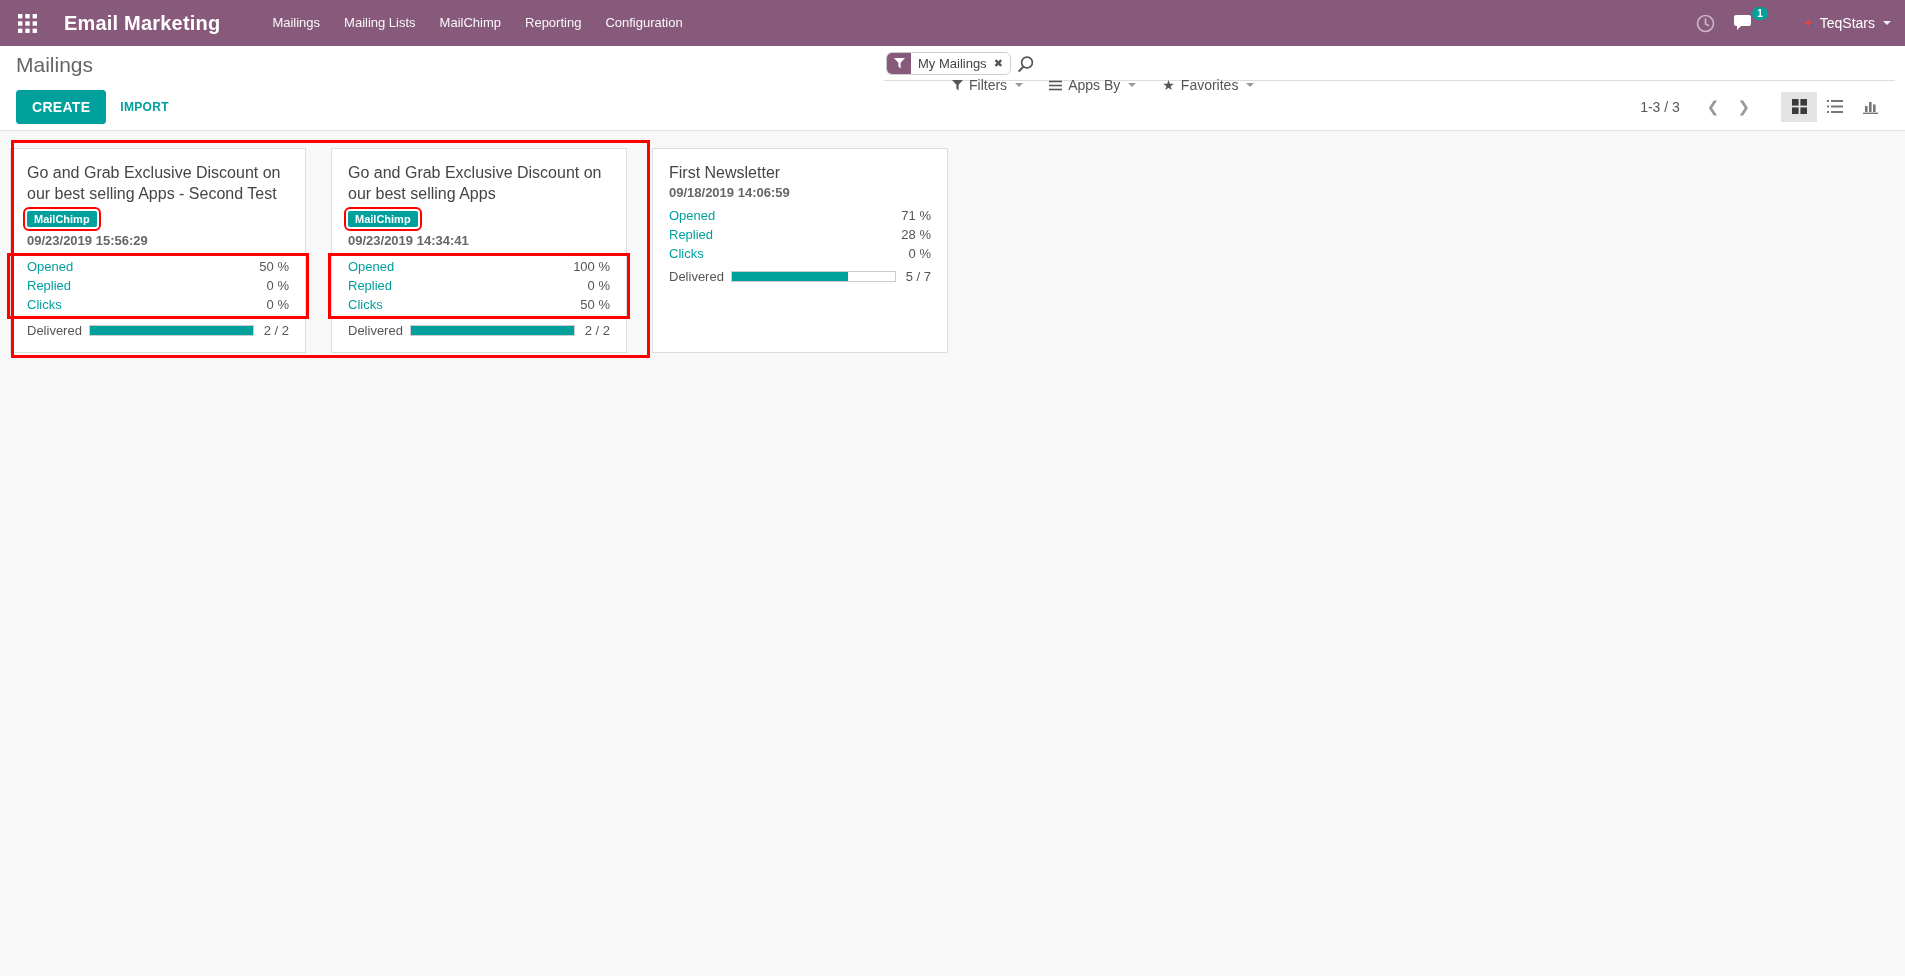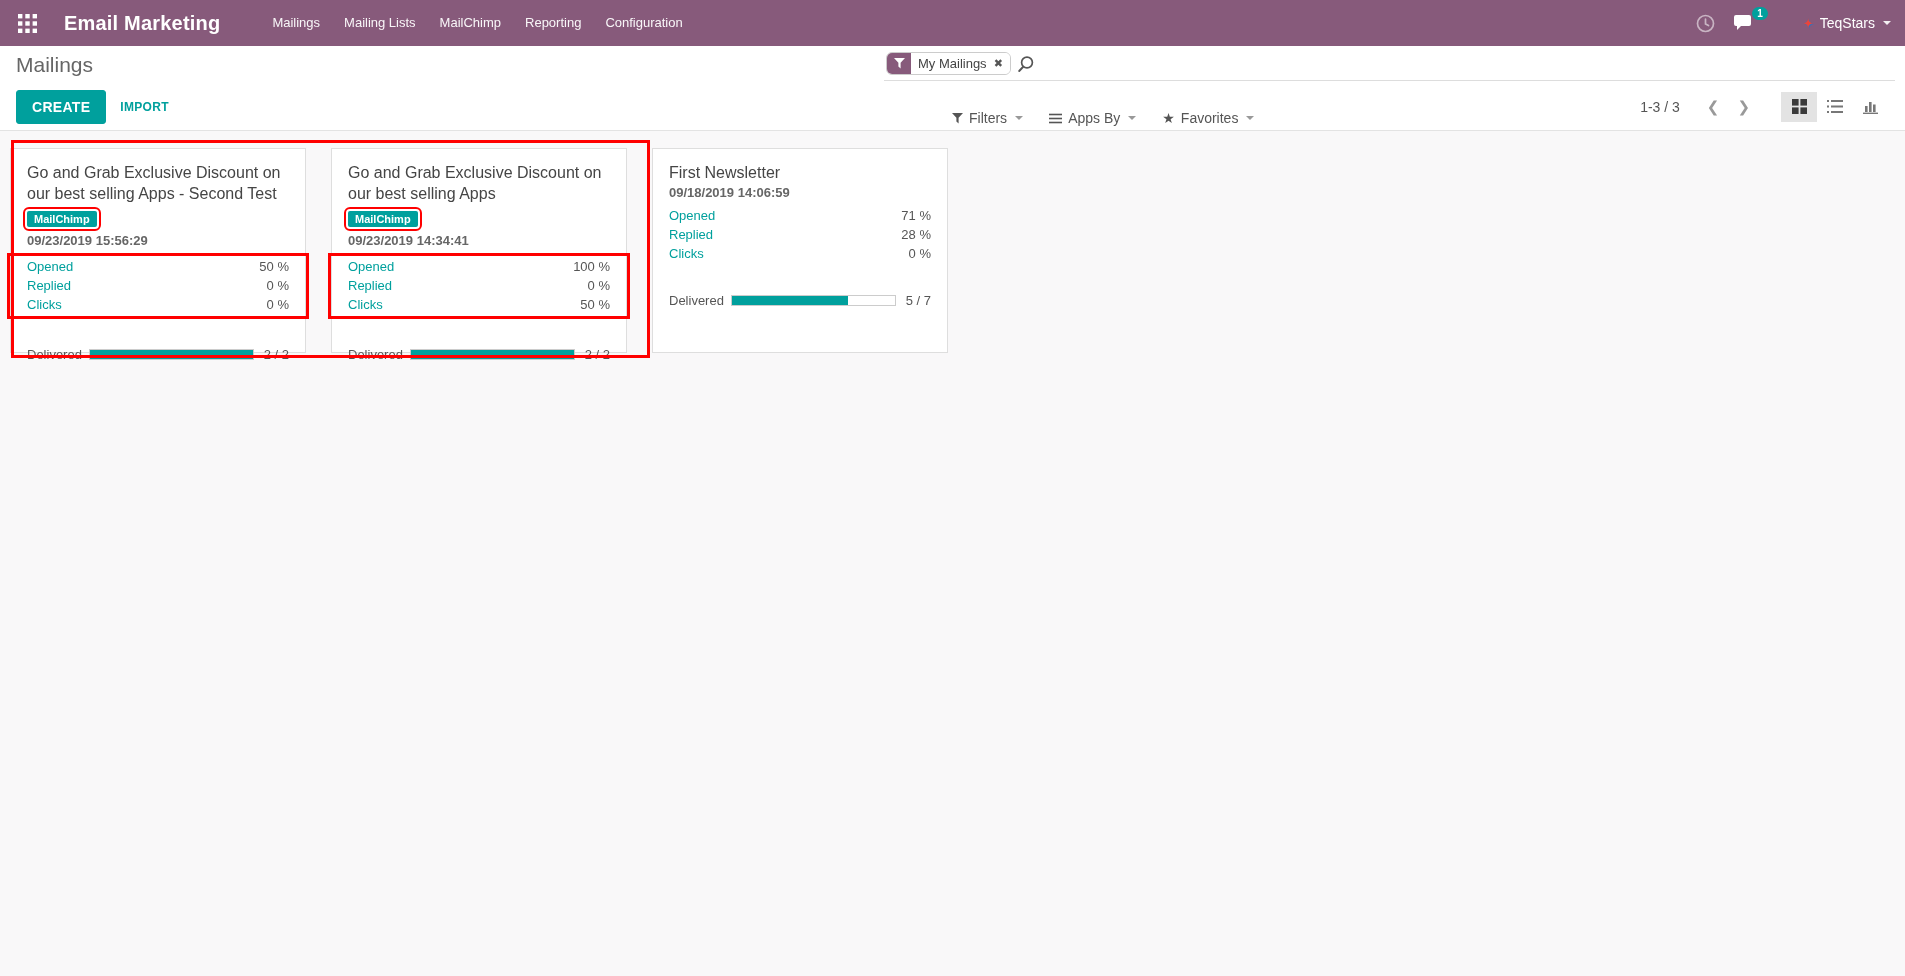--- a/index.html
+++ b/index.html
@@ -31,21 +31,21 @@
   .facet-icon { background:#875A7B; width:24px; display:flex; align-items:center; justify-content:center; }
   .facet-label { display:flex; align-items:center; gap:7px; background:#fff; padding:0 7px; font-size:13px; color:#444; }
   .facet-close { font-size:11px; color:#555; cursor:pointer; line-height:1; }
   .search-input { flex:1; border:none; outline:none; font-size:14px; color:#444; background:transparent; }
   .search-input::placeholder { color:#bbb; }
   .cp-row2 { display:flex; align-items:center; height:49px; padding:0 16px; }
   .btn-create { background:#00A09D; color:#fff; border:1px solid #00A09D; font-size:14px; font-weight:bold;
                 padding:8px 15px; border-radius:3px; cursor:pointer; letter-spacing:.3px; }
   .btn-import { background:none; border:none; color:#00A09D; font-size:12px; font-weight:bold;
                 padding:8px 14px; cursor:pointer; letter-spacing:.3px; }
-  .filter-group { position:absolute; left:952px; top:64px; display:flex; align-items:center; gap:26px; }
+  .filter-group { position:absolute; left:952px; top:31px; display:flex; align-items:center; gap:26px; }
   .dd-btn { display:flex; align-items:center; gap:6px; font-size:14px; color:#555; cursor:pointer; background:none; border:none; }
   .dd-caret { width:0; height:0; border-left:4px solid transparent; border-right:4px solid transparent;
               border-top:4px solid #999; margin-left:2px; }
   .cp-right { margin-left:auto; display:flex; align-items:center; }
   .pager-range { font-size:14px; color:#555; margin-right:18px; }
   .pager-arrow { background:none; border:none; color:#999; font-size:15px; cursor:pointer; padding:4px 9px; }
   .view-switcher { display:flex; margin-left:22px; }
   .vs-btn { width:36px; height:30px; display:flex; align-items:center; justify-content:center; cursor:pointer;
             background:transparent; border:none; }
   .vs-btn.active { background:#e3e3e3; }
@@ -59,21 +59,21 @@
   .mc-badge { display:inline-block; background:#00A09D; color:#fff; font-size:11px; font-weight:bold;
               padding:2px 7px; border-radius:2px; }
   .mc-badge.annot { outline:2px solid #FF0000; outline-offset:2px; }
   .kcard-date { font-size:13px; color:#666; padding:4px 16px 5px 16px;font-weight:bold; }
   .stats { padding:1px 0 2px 0; }
   .stats.annot { border:3px solid #FF0000; margin:0 -4px; }
   .stat-row { display:flex; justify-content:space-between; padding:1px 16px; font-size:13px; line-height:17px; }
   .stats.annot .stat-row { padding:1px 17px; }
   .stat-label { color:#00A09D; cursor:pointer; }
   .stat-value { color:#555; }
-  .delivered { display:flex; align-items:center; padding:0 16px; margin-top:28px; }
+  .delivered { display:flex; align-items:center; padding:0 16px; margin-top:4px; }
   .dl-label { font-size:13px; color:#555; width:62px; }
   .dl-track { flex:1; height:11px; background:#fff; border:1px solid #ccc; margin-right:10px; }
   .dl-fill { height:100%; background:#00A09D; }
   .dl-value { font-size:13px; color:#555; white-space:nowrap; }
   .card3-date-pad { padding-top:2px; }
 
   
   .annot-outer { position:absolute; left:11px; top:9px; width:639px; height:218px;
                  border:3px solid #FF0000; pointer-events:none; }
   svg { display:block; }

